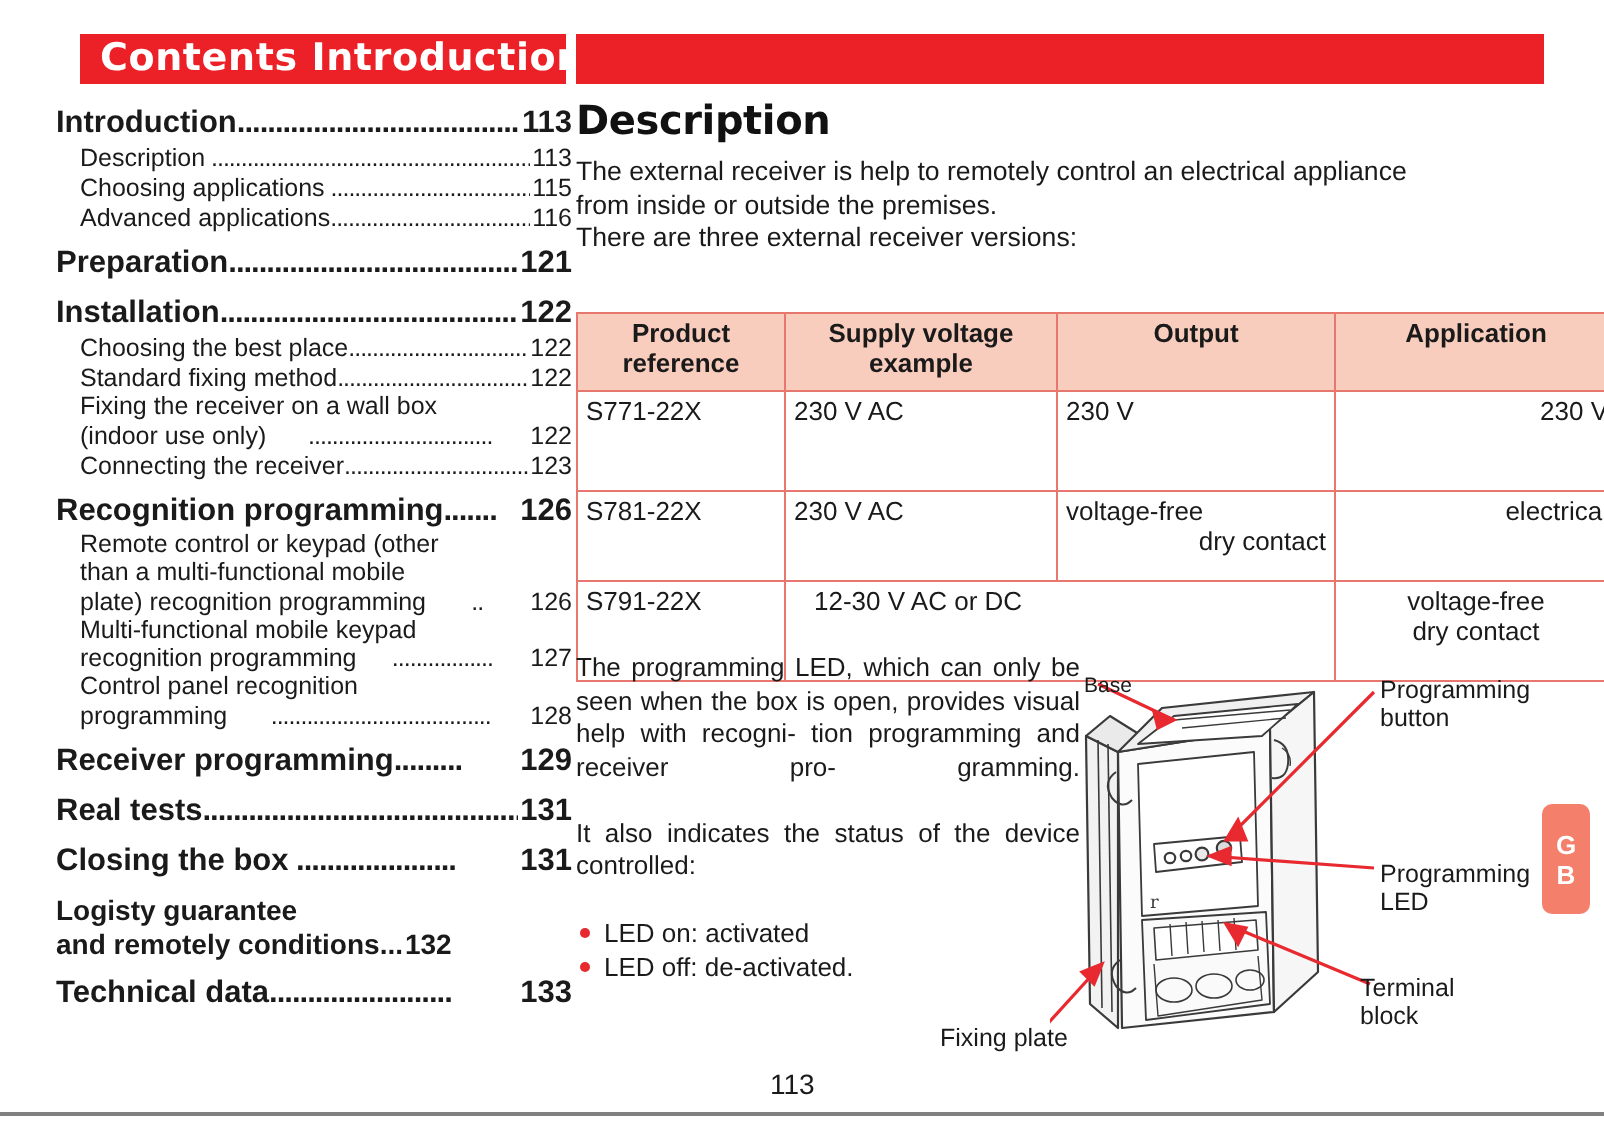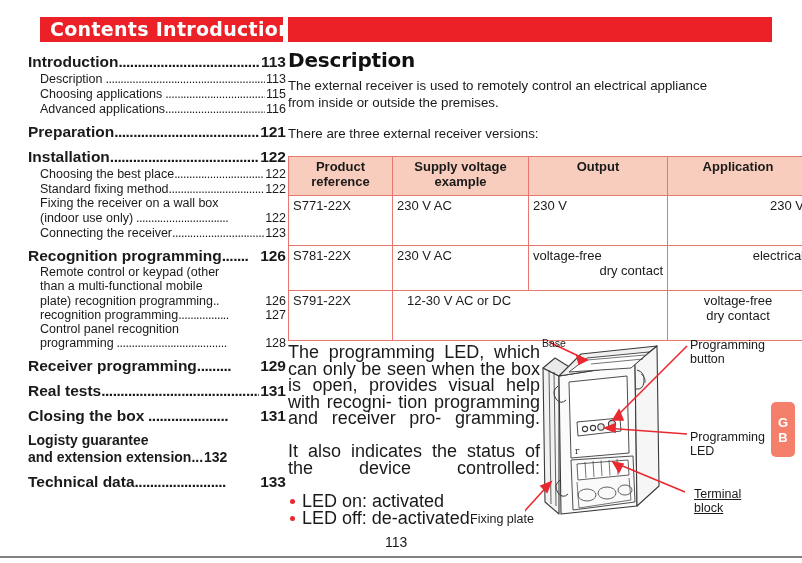--- a/index.html
+++ b/index.html
@@ -21,21 +21,21 @@
   }
 
   
   #toc{position:absolute;left:28px;top:46px;width:258px;}
   .toc-row{display:flex;align-items:baseline;white-space:nowrap;}
   .toc-l1{font-weight:bold;font-size:15.5px;margin-top:7px;color:#1a1a1a;}
   .toc-l1 .lead{flex:1;overflow:hidden;font-weight:bold;letter-spacing:-.5px;}
   .toc-l2{font-size:12.5px;margin-top:1px;padding-left:12px;color:#1a1a1a;}
   .toc-l2 .lead{flex:1;overflow:hidden;letter-spacing:-.5px;}
   .toc-wrap{font-size:12.5px;padding-left:12px;color:#1a1a1a;line-height:14.5px;}
-  .toc-cont{display:flex;align-items:baseline;white-space:nowrap;font-size:12.5px;padding-left:12px;}
+  .toc-cont{display:flex;align-items:baseline;white-space:nowrap;font-size:12.5px;padding-left:12px;text-align:center;}
   .toc-cont .lead{flex:1;overflow:hidden;letter-spacing:-.5px;}
   .pg{padding-left:1px;}
   .toc-multi{font-weight:bold;font-size:14px;margin-top:7px;line-height:17px;}
 
   
   #right{position:absolute;left:288px;top:48px;width:514px;}
   #desc-title{
     font-family:"DejaVu Sans", sans-serif;
     font-weight:bold;font-size:20px;letter-spacing:-.2px;margin:0 0 6px 0;color:#111;
   }
@@ -61,40 +61,40 @@
   .c-app{width:132px;}
   .cell-ref{font-weight:bold;}
   .ln{display:block;}
   .ra{text-align:right;}
   .ctr{text-align:center;}
   .rowh1 td{height:40px;}
   .rowh2 td{height:40px;}
   .rowh3 td{height:34px;margin-top:37px;}
 
   
-  #led-block{position:absolute;left:288px;top:344px;width:252px;font-size:18px;line-height:16.5px;}
+  #led-block{position:absolute;left:288px;top:326px;width:252px;font-size:13px;line-height:16.5px;}
   #led-block p{margin:0;text-align:justify;}
   #led-block p.j:after{content:"";display:inline-block;width:100%;}
   .bullets{margin:0;padding:0;list-style:none;}
   .bullets li{position:relative;padding-left:14px;line-height:17px;}
   .bullets li .dot{
     position:absolute;left:2px;top:6px;width:5px;height:5px;border-radius:50%;
     background:#e8292f;
   }
 
   
   #illus{position:absolute;left:525px;top:330px;width:200px;height:200px;}
   .callout{
     position:absolute;font-size:12.5px;line-height:14px;color:#1a1a1a;
     white-space:nowrap;
   }
   #lbl-base{left:542px;top:336px;font-size:10.5px;}
   #lbl-progbtn{left:690px;top:338px;}
   #lbl-progled{left:690px;top:430px;}
-  #lbl-term{left:694px;top:487px;text-decoration:underline;}
+  #lbl-term{left:680px;top:487px;}
   #lbl-fix{left:470px;top:512px;}
 
   
   #gb-tab{
     position:absolute;left:771px;top:402px;width:24px;height:55px;
     background:#f4806b;border-radius:5px;
     color:#fff;font-weight:bold;font-size:13px;
     display:flex;flex-direction:column;align-items:center;justify-content:center;
     line-height:15px;
   }
@@ -190,20 +190,23 @@
     </div>
     <div class="toc-wrap">
       <span>than  a  multi-functional  mobile</span>
     </div>
     <div class="toc-cont">
       <span>plate)  recognition  programming</span>
       <span class="lead">..</span>
       <span class="pg">126</span>
     </div>
 
+    <div class="toc-wrap">
+      <span>Multi-functional  mobile  keypad</span>
+    </div>
     <div class="toc-cont">
       <span>recognition  programming</span>
       <span class="lead">.................</span>
       <span class="pg">127</span>
     </div>
 
     <div class="toc-wrap">
       <span>Control  panel  recognition</span>
     </div>
     <div class="toc-cont">
@@ -226,38 +229,38 @@
 
     <div class="toc-row toc-l1">
       <span>Closing  the  box</span>
       <span class="lead">&nbsp;.....................</span>
       <span class="pg">131</span>
     </div>
 
     <div class="toc-multi">
       <div>Logisty  guarantee</div>
       <div class="toc-row">
-        <span>and extension  extension</span>
+        <span>and remotely  conditions</span>
         <span class="lead">...</span>
         <span class="pg">132</span>
       </div>
     </div>
 
     <div class="toc-row toc-l1">
       <span>Technical  data</span>
       <span class="lead">........................</span>
       <span class="pg">133</span>
     </div>
   </div>
 
   <div id="right">
     <h1 id="desc-title">Description</h1>
-    <p class="body-p">The  external  receiver  is  used  to  remotely  control  an  electrical  appliance</p>
+    <p class="body-p">The  external  receiver  is  help  to  remotely  control  an  electrical  appliance</p>
     <p class="body-p">from  inside  or  outside  the  premises.</p>
-    <p class="body-p" style="margin-top:15px;">There  are  three  external  receiver  versions:</p>
+    <p class="body-p" style="">There  are  three  external  receiver  versions:</p>
   </div>
 
   <table id="spec-table">
     <thead>
       <tr>
         <th class="c-ref">
           <span class="ln">Product</span>
           <span class="ln">reference</span>
         </th>
         <th class="c-sup">

